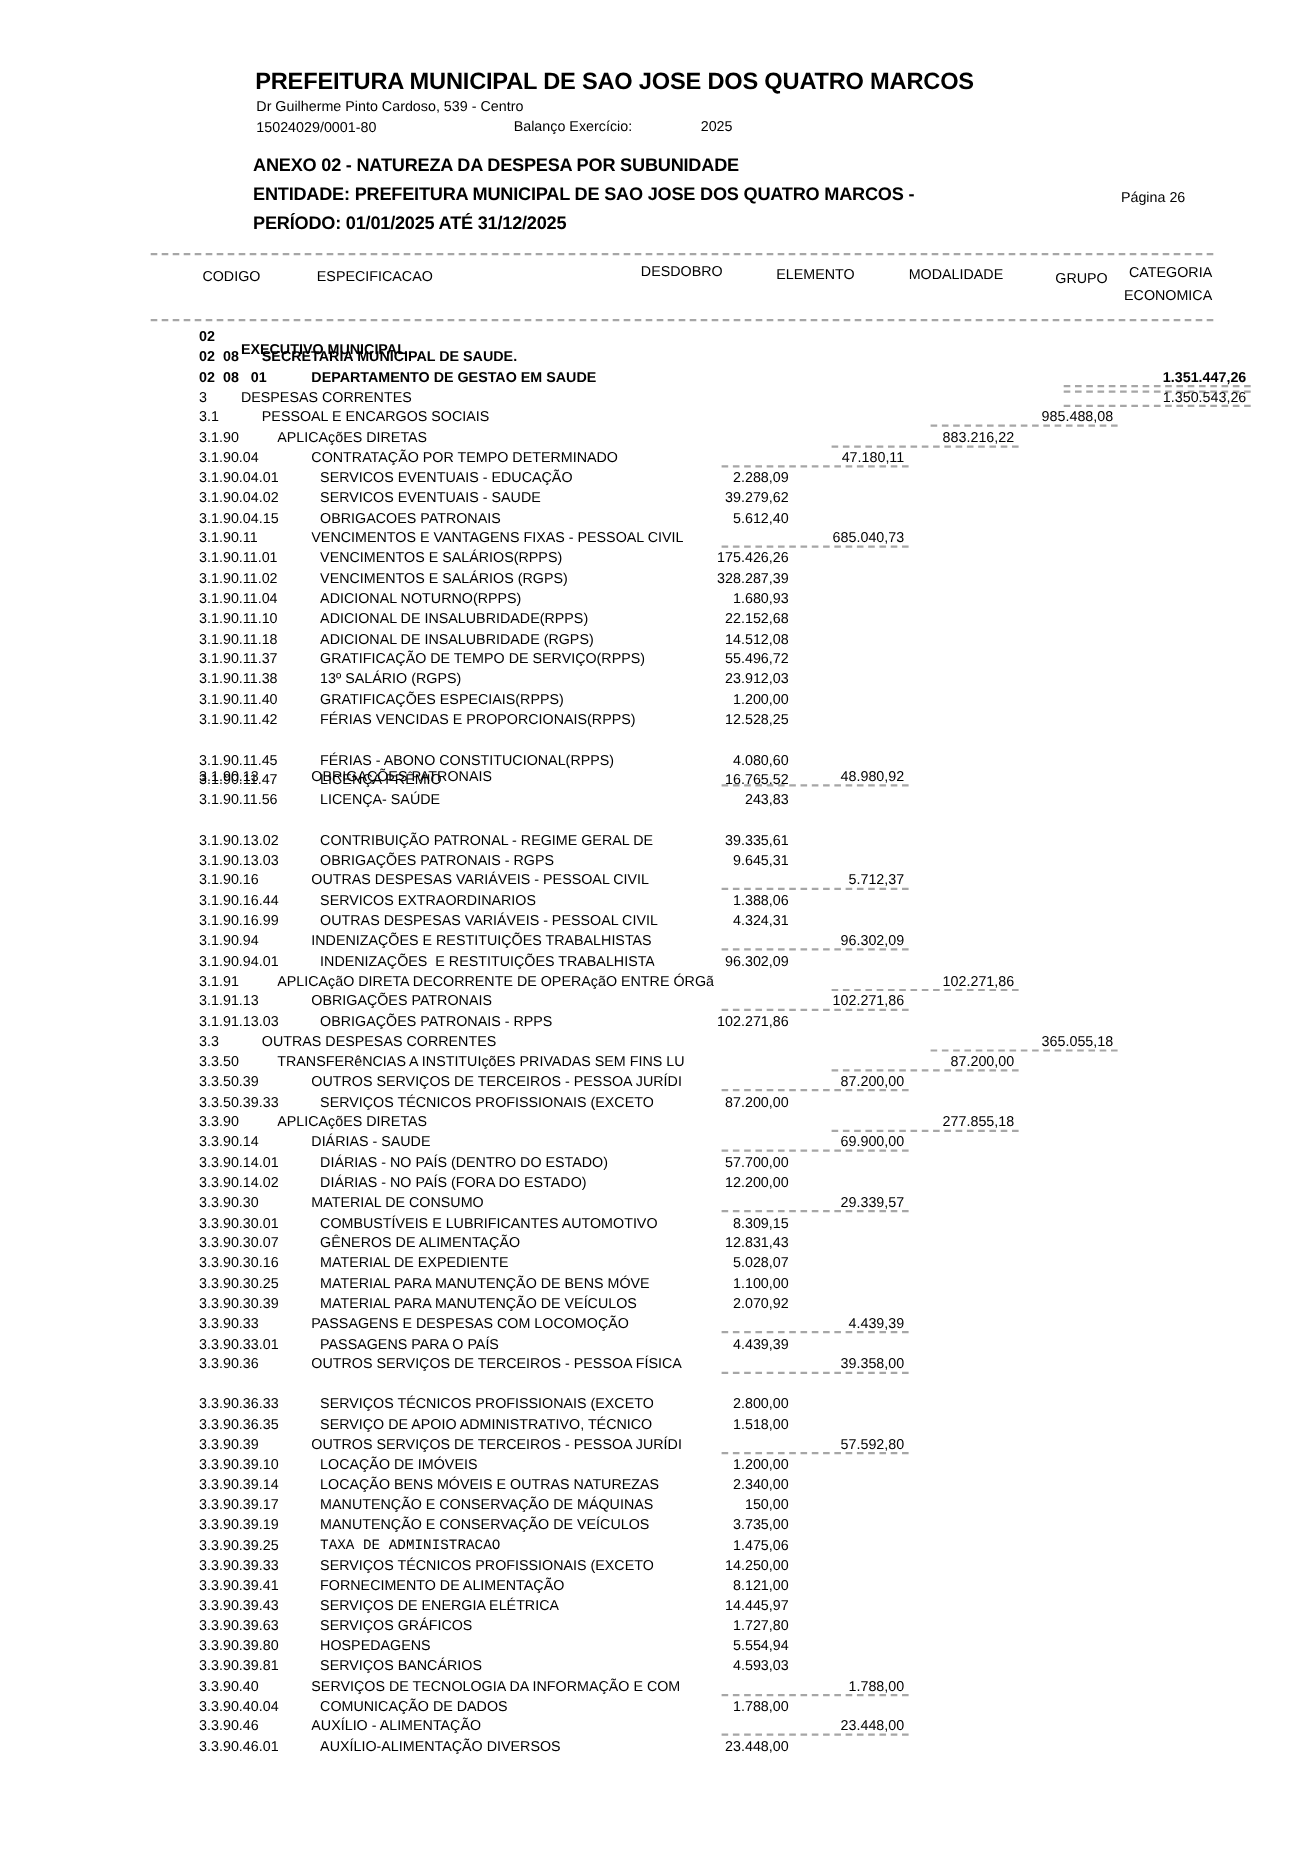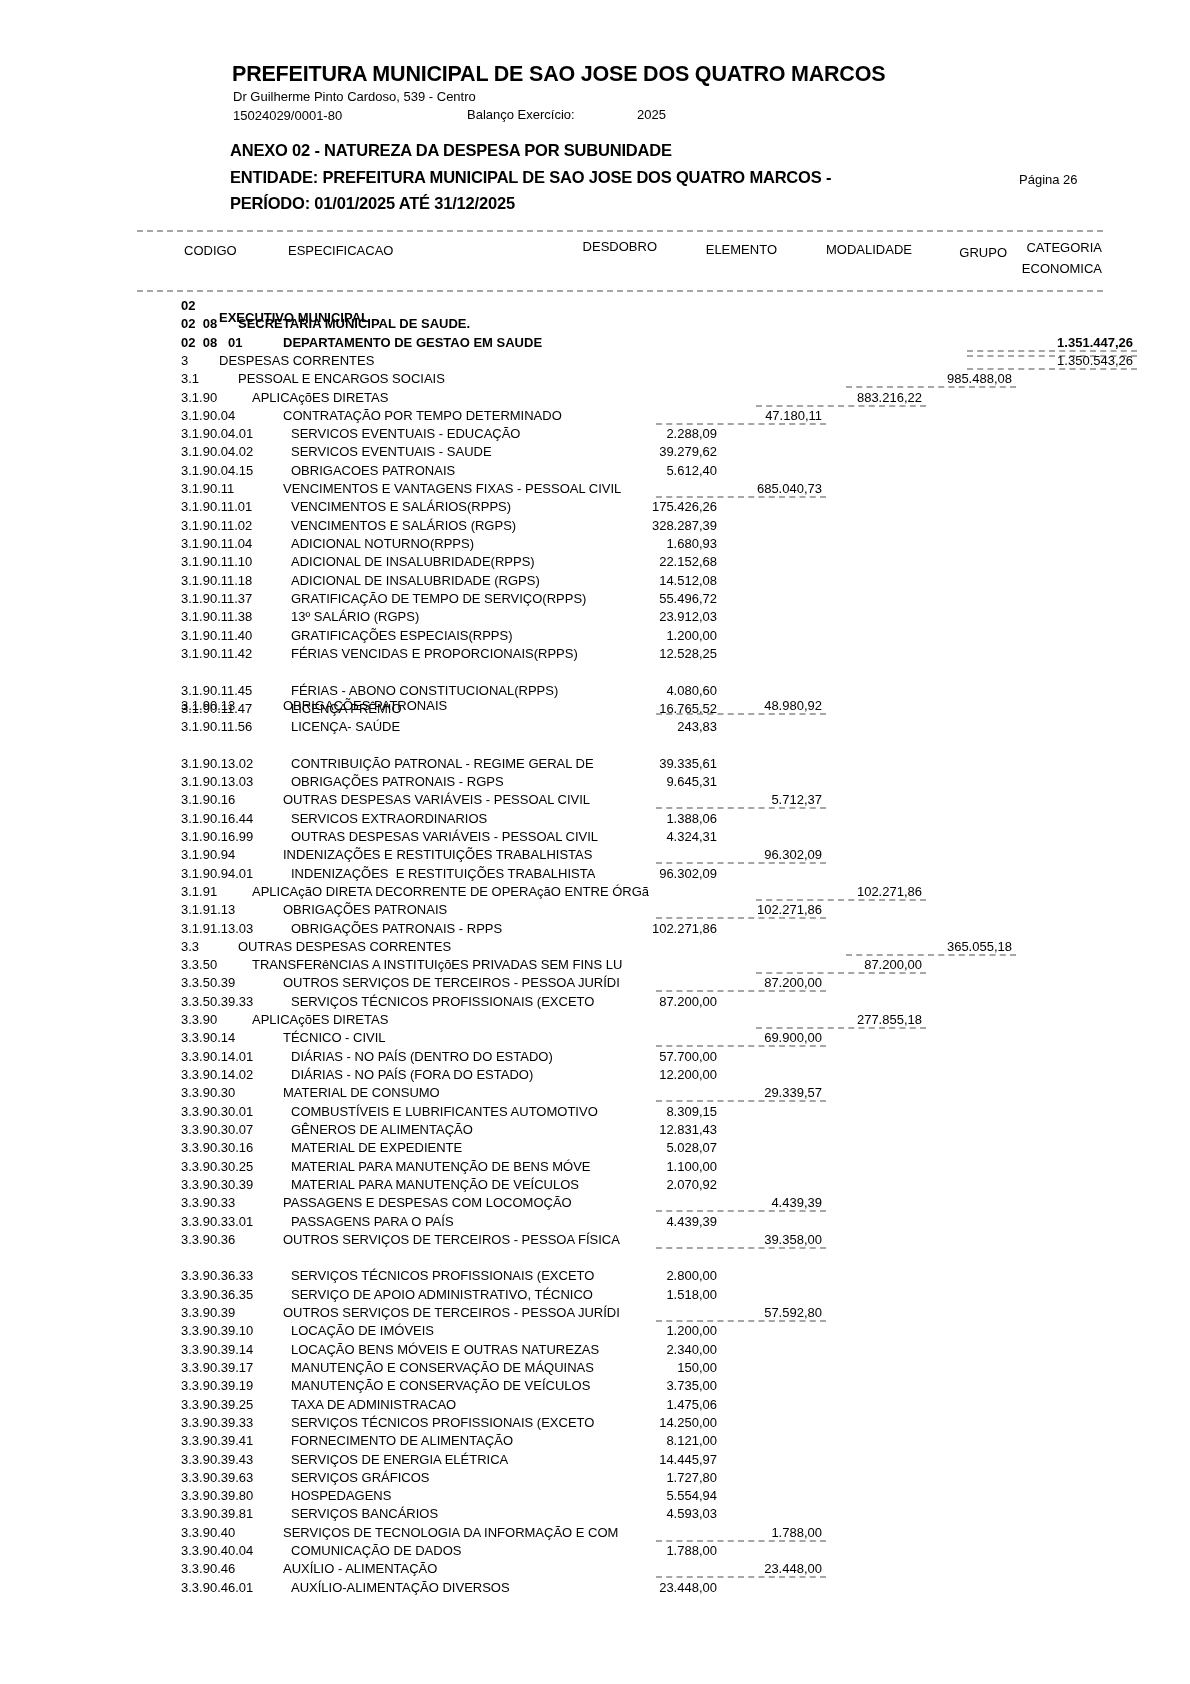--- a/index.html
+++ b/index.html
@@ -252,21 +252,21 @@
       <span class="val" style="left: 517px;">87.200,00</span>
     </div>
     <div class="row" style="top: 1012.09px;">
       <span class="code">3.3.90</span>
       <span class="spec" style="left: 252px; max-width: 438px;">APLICAçõES DIRETAS</span>
       <span class="val" style="left: 722px;">277.855,18</span>
       <div class="dash" style="left: 756px;"></div>
     </div>
     <div class="row" style="top: 1030.4px;">
       <span class="code">3.3.90.14</span>
-      <span class="spec" style="left: 283px; max-width: 369px;">TÉCNICO - CIVIL</span>
+      <span class="spec" style="left: 283px; max-width: 369px;">DIÁRIAS - SAUDE</span>
       <span class="val" style="left: 622px;">69.900,00</span>
       <div class="dash" style="left: 656px;"></div>
     </div>
     <div class="row" style="top: 1048.71px;">
       <span class="code">3.3.90.14.01</span>
       <span class="spec" style="left: 291px; max-width: 361px;">DIÁRIAS - NO PAÍS (DENTRO DO ESTADO)</span>
       <span class="val" style="left: 517px;">57.700,00</span>
     </div>
     <div class="row" style="top: 1067.02px;">
       <span class="code">3.3.90.14.02</span>
@@ -352,21 +352,21 @@
       <span class="spec" style="left: 291px; max-width: 361px;">MANUTENÇÃO E CONSERVAÇÃO DE MÁQUINAS</span>
       <span class="val" style="left: 517px;">150,00</span>
     </div>
     <div class="row" style="top: 1378.29px;">
       <span class="code">3.3.90.39.19</span>
       <span class="spec" style="left: 291px; max-width: 361px;">MANUTENÇÃO E CONSERVAÇÃO DE VEÍCULOS</span>
       <span class="val" style="left: 517px;">3.735,00</span>
     </div>
     <div class="row" style="top: 1396.6px;">
       <span class="code">3.3.90.39.25</span>
-      <span class="spec" style="left: 291px; max-width: 361px;">TAXA DE ADMINISTRACAO</span>
+      <span class="spec" style="left: 291px; max-width: 361px; font-family: Liberation Mono, monospace;">TAXA DE ADMINISTRACAO</span>
       <span class="val" style="left: 517px;">1.475,06</span>
     </div>
     <div class="row" style="top: 1414.91px;">
       <span class="code">3.3.90.39.33</span>
       <span class="spec" style="left: 291px; max-width: 361px;">SERVIÇOS TÉCNICOS PROFISSIONAIS (EXCETO</span>
       <span class="val" style="left: 517px;">14.250,00</span>
     </div>
     <div class="row" style="top: 1433.22px;">
       <span class="code">3.3.90.39.41</span>
       <span class="spec" style="left: 291px; max-width: 361px;">FORNECIMENTO DE ALIMENTAÇÃO</span>

